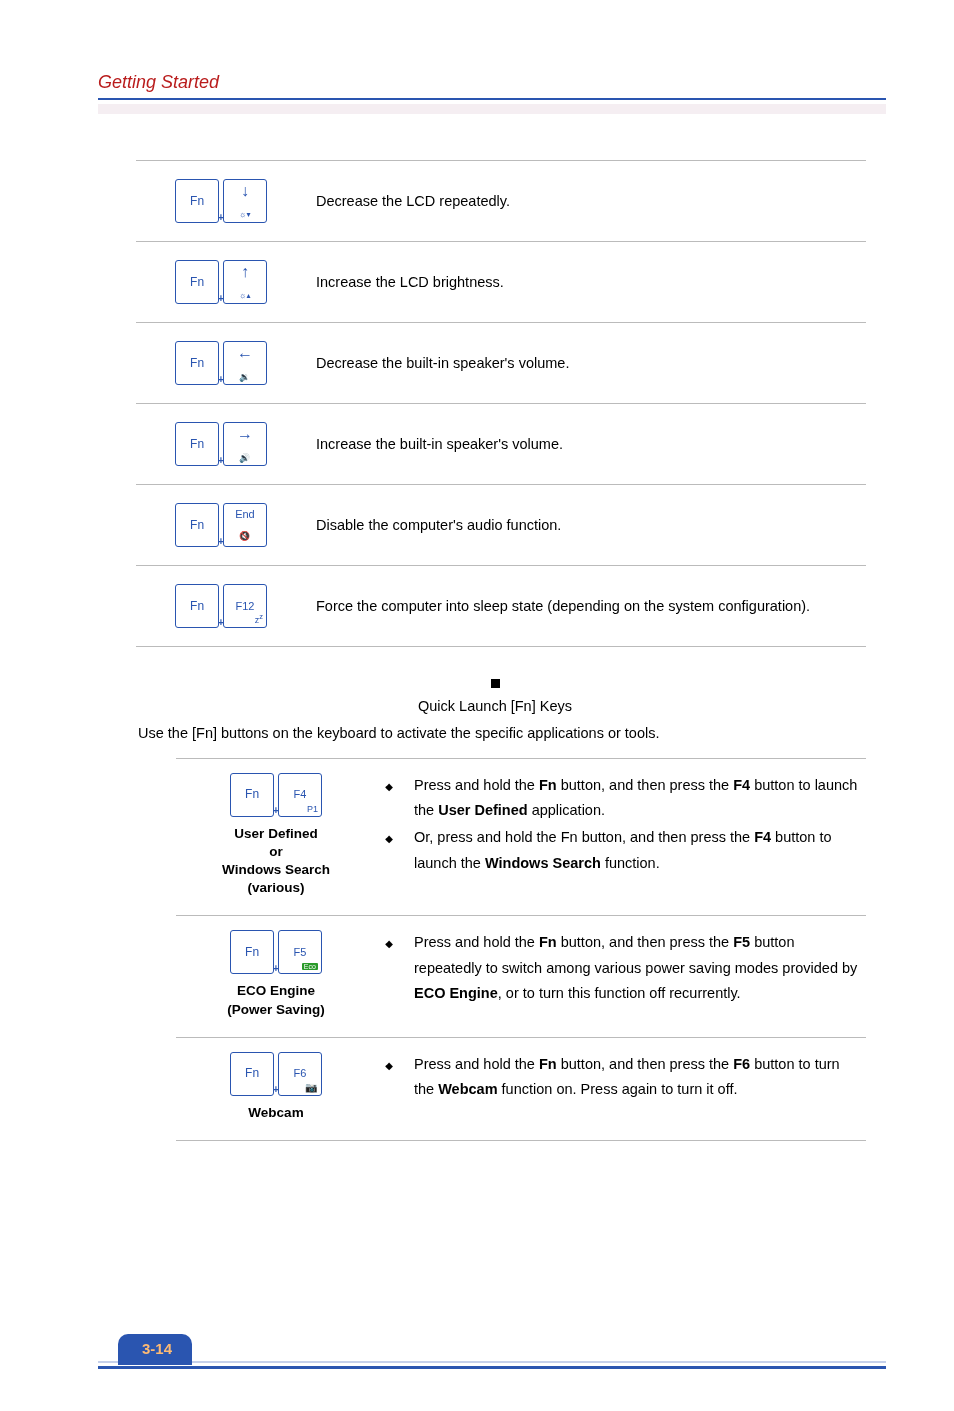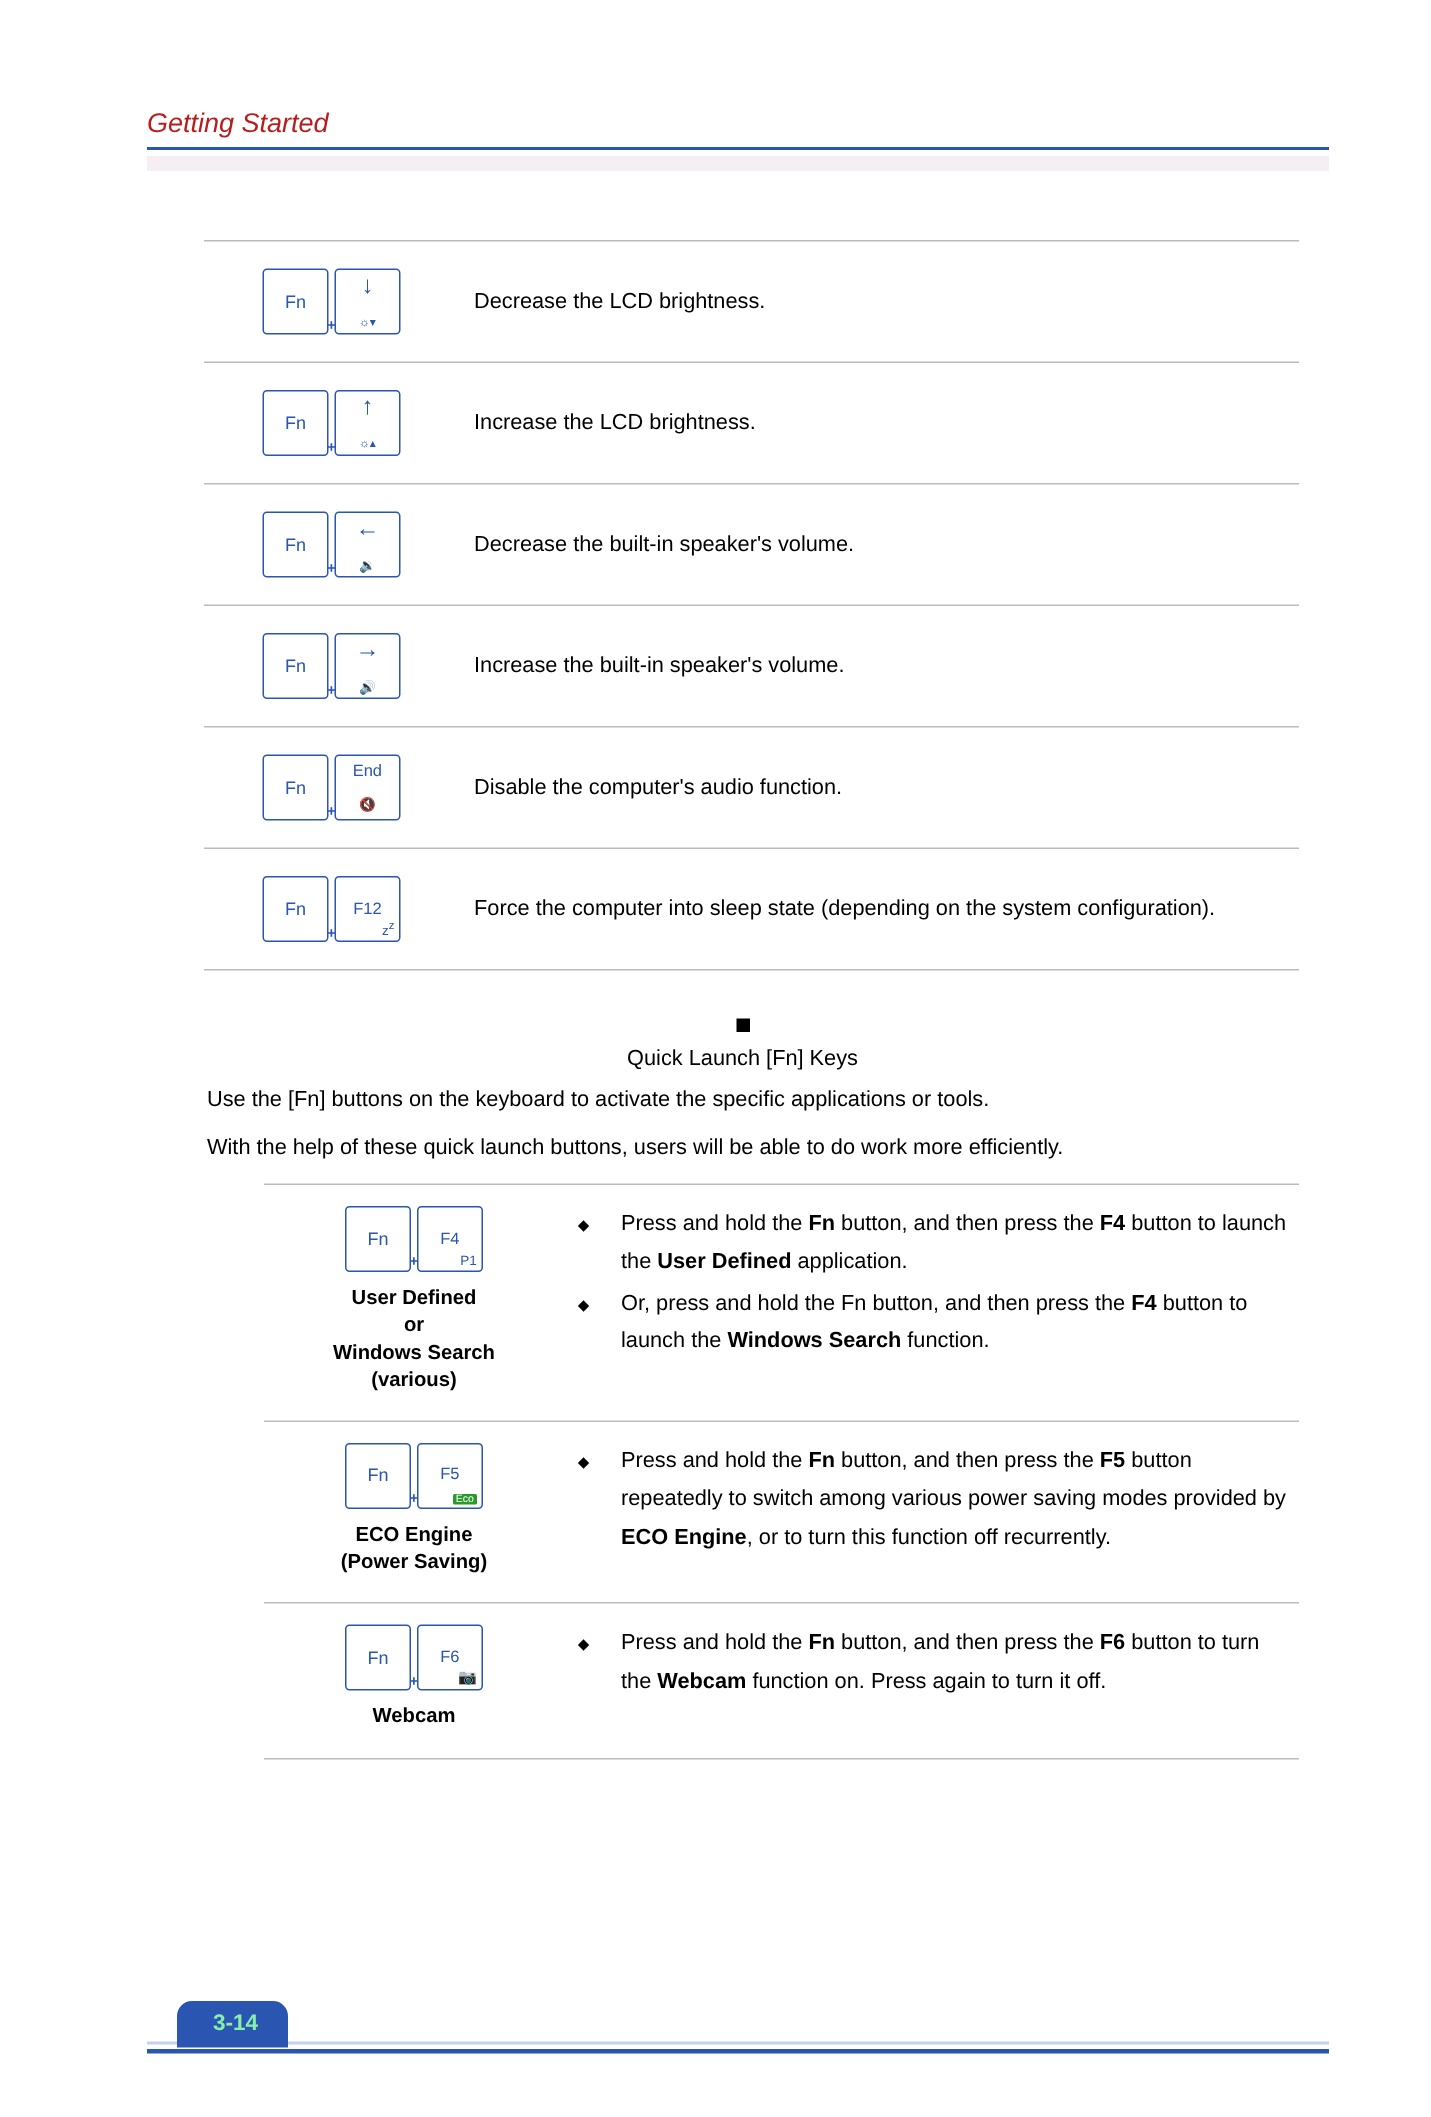--- a/index.html
+++ b/index.html
@@ -153,21 +153,21 @@
     font-size: 10px;
     padding-top: 5px;
   }
   .ql-bullets li .txt { flex: 1; }
   b { font-weight: bold; }
   .page-badge {
     position: absolute;
     left: 118px;
     bottom: 46px;
     background: #2a55b0;
-    color: #86efac;
+    color: #fdba74;
     font-weight: bold;
     font-size: 15px;
     padding: 6px 20px 8px 24px;
     border-radius: 10px 10px 0 0;
   }
   .footer-rule {
     position: absolute;
     left: 98px; right: 68px; bottom: 42px;
     height: 3px; background: #2a55b0;
   }
@@ -190,21 +190,21 @@
       <td class="keycell">
         <span class="keycombo">
           <span class="keycap">Fn</span>
           <span class="plus">+</span>
           <span class="keycap small-label">
                 <span class="key-icon-arrow-down"></span>
                 <span class="sun"></span>
               </span>
         </span>
       </td>
-      <td>Decrease the LCD brightness.</td>
+      <td>Decrease the LCD repeatedly.</td>
     </tr>
     <tr>
       <td class="keycell">
         <span class="keycombo">
           <span class="keycap">Fn</span>
           <span class="plus">+</span>
           <span class="keycap small-label">
                 <span class="key-icon-arrow-up"></span>
                 <span class="sunup"></span>
               </span>
@@ -265,21 +265,20 @@
       <td>Force the computer into sleep state (depending on the system configuration).</td>
     </tr>
   </tbody>
     </table>
 
   <div class="section-head">
     <span class="bullet-sq"></span>
     <span>Quick Launch [Fn] Keys</span>
   </div>
   <p class="section-para">Use the [Fn] buttons on the keyboard to activate the specific applications or tools.</p>
-  <p class="section-para">With the help of these quick launch buttons, users will be able to do work more efficiently.</p>
 
   <table class="ql-table">
 
     <tbody>
         <tr>
       <td class="ql-left">
         <span class="keycombo">
           <span class="keycap">Fn</span>
           <span class="plus">+</span>
           <span class="keycap small-label">

